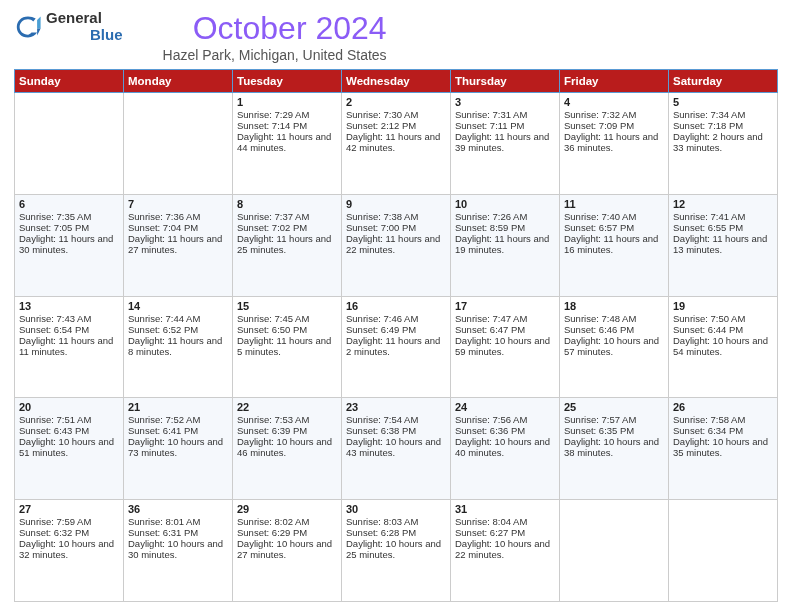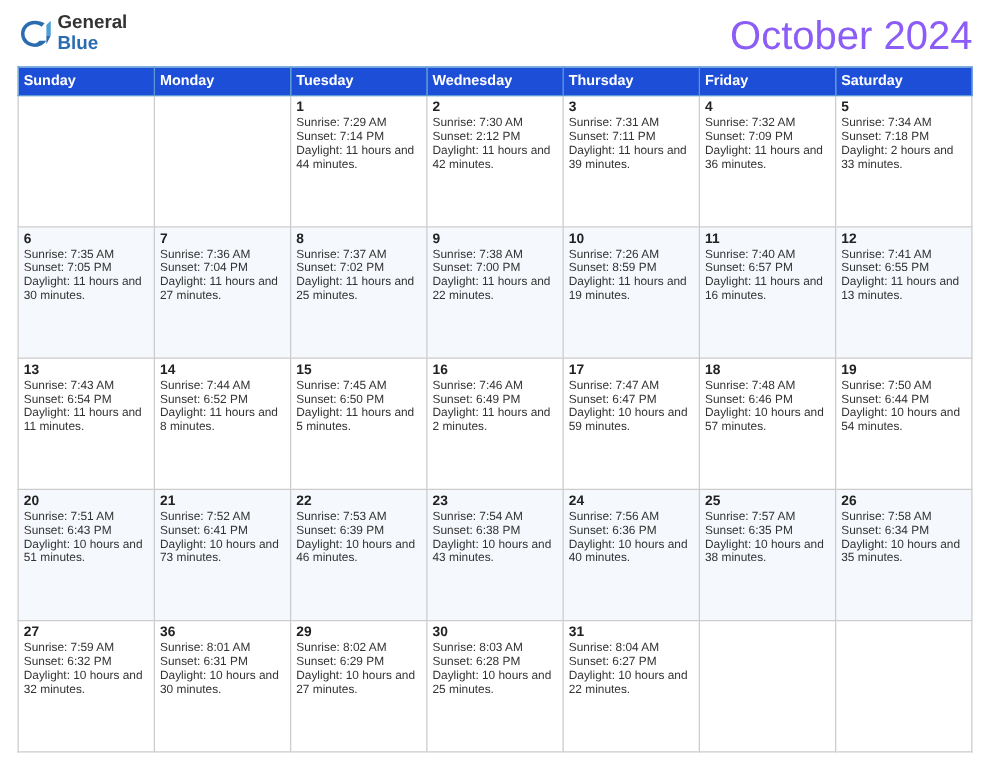--- a/index.html
+++ b/index.html
@@ -12,21 +12,20 @@
     }
     .page {
       width: 792px;
       height: 612px;
       padding: 10px 14px 10px 14px;
       display: flex;
       flex-direction: column;
     }
     .header {
       display: flex;
-      justify-content: space-between;
       align-items: flex-start;
       margin-bottom: 6px;
       gap: 40px;
     }
     .logo {
       display: flex;
       align-items: center;
     }
     .logo-text {
       display: flex;
@@ -35,20 +34,21 @@
     }
     .logo-general {
       font-size: 15px;
       font-weight: bold;
       color: #333;
     }
     .logo-blue {
       font-size: 15px;
       font-weight: bold;
       color: #2b6cb0;
+      margin-left: 44px;
     }
     .logo-icon {
       width: 28px;
       height: 28px;
       margin-right: 4px;
     }
     .title-block {
       text-align: right;
     }
     .month-title {
@@ -59,21 +59,21 @@
     .location {
       font-size: 14px;
       color: #555;
     }
     .calendar {
       width: 100%;
       border-collapse: collapse;
       flex: 1;
     }
     .calendar th {
-      background: #1d4ed8;
+      background: #b91c1c;
       color: #fff;
       font-size: 11.5px;
       font-weight: bold;
       padding: 5px 4px;
       border: 1px solid #5a9ad4;
       text-align: left;
     }
     .calendar td {
       border: 1px solid #ccc;
       vertical-align: top;
@@ -112,20 +112,21 @@
         <path d="M33 10 L38 5 L38 22 L33 22 Z" fill="#4a9fd4"></path>
         <path d="M33 22 L38 22 L33 32 Z" fill="#2b6cb0"></path>
       </svg>
       <div class="logo-text">
         <span class="logo-general">General</span>
         <span class="logo-blue">Blue</span>
       </div>
     </div>
     <div class="title-block">
       <div class="month-title">October 2024</div>
+      <div class="location">Hazel Park, Michigan, United States</div>
     </div>
   </div>
 
   <table class="calendar">
     <thead>
       <tr>
         <th>Sunday</th>
         <th>Monday</th>
         <th>Tuesday</th>
         <th>Wednesday</th>

